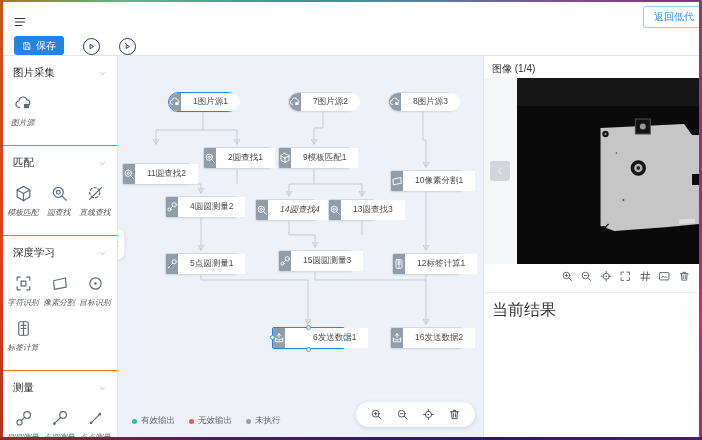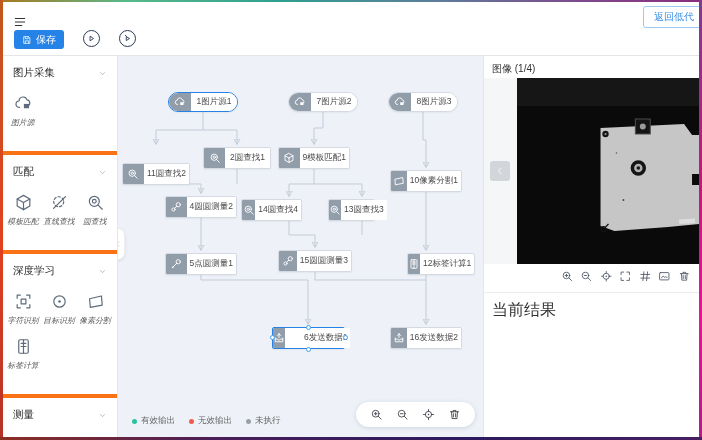--- a/index.html
+++ b/index.html
@@ -23,33 +23,33 @@
 
   
   #header{position:absolute;left:3px;top:2px;right:3px;height:40px;background:#fff;
     border-bottom:1px solid #ececec;display:flex;align-items:center;padding:0 10px;}
   #menu-btn{width:14px;height:14px;color:#333;cursor:pointer;}
   #back-btn{position:absolute;right:-6px;top:4px;border:1px solid #9ec8f6;color:#3a8ee6;
     background:#fff;border-radius:3px;font-size:10px;padding:3px 10px;white-space:nowrap;}
 
   
   #actionbar{position:absolute;left:3px;top:30px;right:3px;height:26px;background:#fff;
-    border-bottom:1px solid #e5e5e5;display:flex;align-items:flex-start;gap:19px;padding:0 11px;}
+    border-bottom:1px solid #e5e5e5;display:flex;align-items:flex-end;gap:19px;padding:0 11px;}
   #save-btn{display:flex;align-items:center;gap:4px;background:#2583e8;color:#fff;border:none;
     border-radius:3px;height:19px;padding:0 8px;font-size:10px;}
   #save-btn .icon{width:10px;height:10px;}
   .round-btn{width:17px;height:17px;border-radius:50%;border:1.2px solid #2c3a55;background:#fff;
     color:#2c3a55;display:flex;align-items:center;justify-content:center;padding:0;}
   .round-btn .icon{width:11px;height:11px;}
   .round-btn .icon svg{stroke-width:2;}
 
   
   #sidebar{position:absolute;left:3px;top:56px;width:115px;bottom:3px;background:#fff;
     border-right:1px solid #e6e6e6;overflow:hidden;}
-  .section{border-bottom:4px solid #f97316;padding:6px 0 16px;}
+  .section{border-bottom:1px solid #f97316;padding:6px 0 10px;}
   .sec-head{display:flex;align-items:center;justify-content:space-between;
     padding:4px 10px 8px;cursor:pointer;}
   .sec-title{font-size:10.5px;color:#262626;}
   .chev{width:9px;height:9px;color:#9aa0a6;}
   .sec-items{display:flex;flex-wrap:wrap;padding:2px 2px 0;}
   .tool{width:36px;display:flex;flex-direction:column;align-items:center;gap:4px;
     margin:4px 0 6px;cursor:pointer;font-style:italic;}
   .tool .icon{width:19px;height:19px;color:#5f6b7a;}
   .tool .icon svg{stroke-width:1.5;}
   .tool-label{font-size:8.5px;color:#595959;white-space:nowrap;transform:scale(.92);}
@@ -58,21 +58,21 @@
   #canvas{position:absolute;left:118px;top:56px;width:365px;bottom:3px;background:#eef2f8;overflow:hidden;}
   #edge-svg{position:absolute;left:0;top:0;width:365px;height:381px;pointer-events:none;}
   #edge-svg path{stroke:#c3cad6;fill:none;stroke-width:1;}
   #node-layer{position:absolute;left:0;top:0;right:0;bottom:0;}
   .node{position:absolute;height:22px;display:flex;align-items:stretch;background:#fff;
     border:1px solid #d5dae2;border-radius:2px;box-shadow:0 1px 2px rgba(40,60,90,.06);cursor:pointer;}
   .node .nicon{width:21px;background:#929daa;color:#fff;display:flex;align-items:center;
     justify-content:center;border-radius:1px 0 0 1px;}
   .node .nicon svg{width:12px;height:12px;stroke-width:1.8;}
   .node .nlabel{flex:1;display:flex;align-items:center;justify-content:center;font-size:8.5px;
-    color:#4a4a4a;background:#fff;white-space:nowrap;padding:0 3px;border-radius:0 1px 1px 0;}
+    color:#4a4a4a;background:#fff;white-space:nowrap;padding:0 12px;border-radius:0 1px 1px 0;}
   .node.pill{height:20px;border-radius:10px;}
   .node.pill .nicon{border-radius:10px 0 0 10px;width:22px;}
   .node.pill .nlabel{border-radius:0 10px 10px 0;}
   .node.selected{border-color:#2583e8;}
   .handle{position:absolute;width:5px;height:5px;background:#fff;border:1px solid #41a0f0;
     border-radius:50%;}
   .h-t{left:50%;top:-3.5px;margin-left:-3px;}
   .h-b{left:50%;bottom:-3.5px;margin-left:-3px;}
   .h-l{top:50%;left:-3.5px;margin-top:-3px;}
   .h-r{top:50%;right:-3.5px;margin-top:-3px;}
@@ -193,35 +193,35 @@
                 <svg viewBox="0 0 24 24">
                   <path d="M12 3l8 4.5v9L12 21l-8-4.5v-9z"></path>
                   <path d="M12 12v9m0-9l8-4.5M12 12L4 7.5"></path>
                 </svg>
               </span>
               <span class="tool-label">模板匹配</span>
             </div>
             <div class="tool">
               <span class="icon ">
                 <svg viewBox="0 0 24 24">
-                  <circle cx="11" cy="11" r="6.3" stroke-dasharray="3 2.6"></circle>
-                  <path d="M4.5 19.5L19.5 4.5"></path>
-                </svg>
-              </span>
-              <span class="tool-label">直线查找</span>
-            </div>
-            <div class="tool">
-              <span class="icon ">
-                <svg viewBox="0 0 24 24">
                   <circle cx="10.5" cy="10.5" r="6.3"></circle>
                   <circle cx="10.5" cy="10.5" r="2.4"></circle>
                   <path d="M15.3 15.3L20.5 20.5"></path>
                 </svg>
               </span>
               <span class="tool-label">圆查找</span>
+            </div>
+            <div class="tool">
+              <span class="icon ">
+                <svg viewBox="0 0 24 24">
+                  <circle cx="11" cy="11" r="6.3" stroke-dasharray="3 2.6"></circle>
+                  <path d="M4.5 19.5L19.5 4.5"></path>
+                </svg>
+              </span>
+              <span class="tool-label">直线查找</span>
             </div>
           </div>
         </div>
         <div class="section">
           <div class="sec-head">
             <span class="sec-title">深度学习</span>
             <span class="icon chev">
               <svg viewBox="0 0 24 24">
                 <path d="M6.5 9.5l5.5 5.5 5.5-5.5"></path>
               </svg>
@@ -233,33 +233,33 @@
                 <svg viewBox="0 0 24 24">
                   <path d="M4 8V4h4M16 4h4v4M20 16v4h-4M8 20H4v-4"></path>
                   <rect x="9" y="9" width="6" height="6"></rect>
                 </svg>
               </span>
               <span class="tool-label">字符识别</span>
             </div>
             <div class="tool">
               <span class="icon ">
                 <svg viewBox="0 0 24 24">
+                  <path d="M4.5 8.5L19.5 5l1 11.5-15 3z"></path>
+                </svg>
+              </span>
+              <span class="tool-label">像素分割</span>
+            </div>
+            <div class="tool">
+              <span class="icon ">
+                <svg viewBox="0 0 24 24">
                   <circle cx="12" cy="12" r="7.2"></circle>
                   <circle cx="12" cy="12" r="1.6" fill="currentColor" stroke="none"></circle>
                 </svg>
               </span>
               <span class="tool-label">目标识别</span>
-            </div>
-            <div class="tool">
-              <span class="icon ">
-                <svg viewBox="0 0 24 24">
-                  <path d="M4.5 8.5L19.5 5l1 11.5-15 3z"></path>
-                </svg>
-              </span>
-              <span class="tool-label">像素分割</span>
             </div>
             <div class="tool">
               <span class="icon ">
                 <svg viewBox="0 0 24 24">
                   <rect x="6" y="3.5" width="12" height="17" rx="1.5"></rect>
                   <path d="M12 3.5v17M9 8h6M9 12h6"></path>
                 </svg>
               </span>
               <span class="tool-label">标签计算</span>
             </div>
@@ -403,21 +403,21 @@
         <div class="node" style="left: 47px; top: 140px; width: 72px;">
           <span class="nicon icon">
             <svg viewBox="0 0 24 24">
               <circle cx="7" cy="17" r="3.2"></circle>
               <circle cx="16.5" cy="7.5" r="4.2"></circle>
               <path d="M9.4 14.6l4-4"></path>
             </svg>
           </span>
           <span class="nlabel">4圆圆测量2</span>
         </div>
-        <div class="node" style="left: 123px; top: 143px; width: 61px;">
+        <div class="node" style="left: 137px; top: 143px; width: 61px; font-style: italic;">
           <span class="nicon icon">
             <svg viewBox="0 0 24 24">
               <circle cx="10.5" cy="10.5" r="6.3"></circle>
               <circle cx="10.5" cy="10.5" r="2.4"></circle>
               <path d="M15.3 15.3L20.5 20.5"></path>
             </svg>
           </span>
           <span class="nlabel">14圆查找4</span>
         </div>
         <div class="node" style="left: 210px; top: 143px; width: 47px;">
@@ -443,21 +443,21 @@
         <div class="node" style="left: 160px; top: 194px; width: 74px;">
           <span class="nicon icon">
             <svg viewBox="0 0 24 24">
               <circle cx="7" cy="17" r="3.2"></circle>
               <circle cx="16.5" cy="7.5" r="4.2"></circle>
               <path d="M9.4 14.6l4-4"></path>
             </svg>
           </span>
           <span class="nlabel">15圆圆测量3</span>
         </div>
-        <div class="node" style="left: 289px; top: 197px; width: 68px; text-align: right;">
+        <div class="node" style="left: 274px; top: 197px; width: 68px; text-align: right;">
           <span class="nicon icon">
             <svg viewBox="0 0 24 24">
               <rect x="6" y="3.5" width="12" height="17" rx="1.5"></rect>
               <path d="M12 3.5v17M9 8h6M9 12h6"></path>
             </svg>
           </span>
           <span class="nlabel">12标签计算1</span>
         </div>
         <div class="node selected" style="left: 154px; top: 271px; width: 73px; gap: 16px;">
           <span class="nicon icon">

